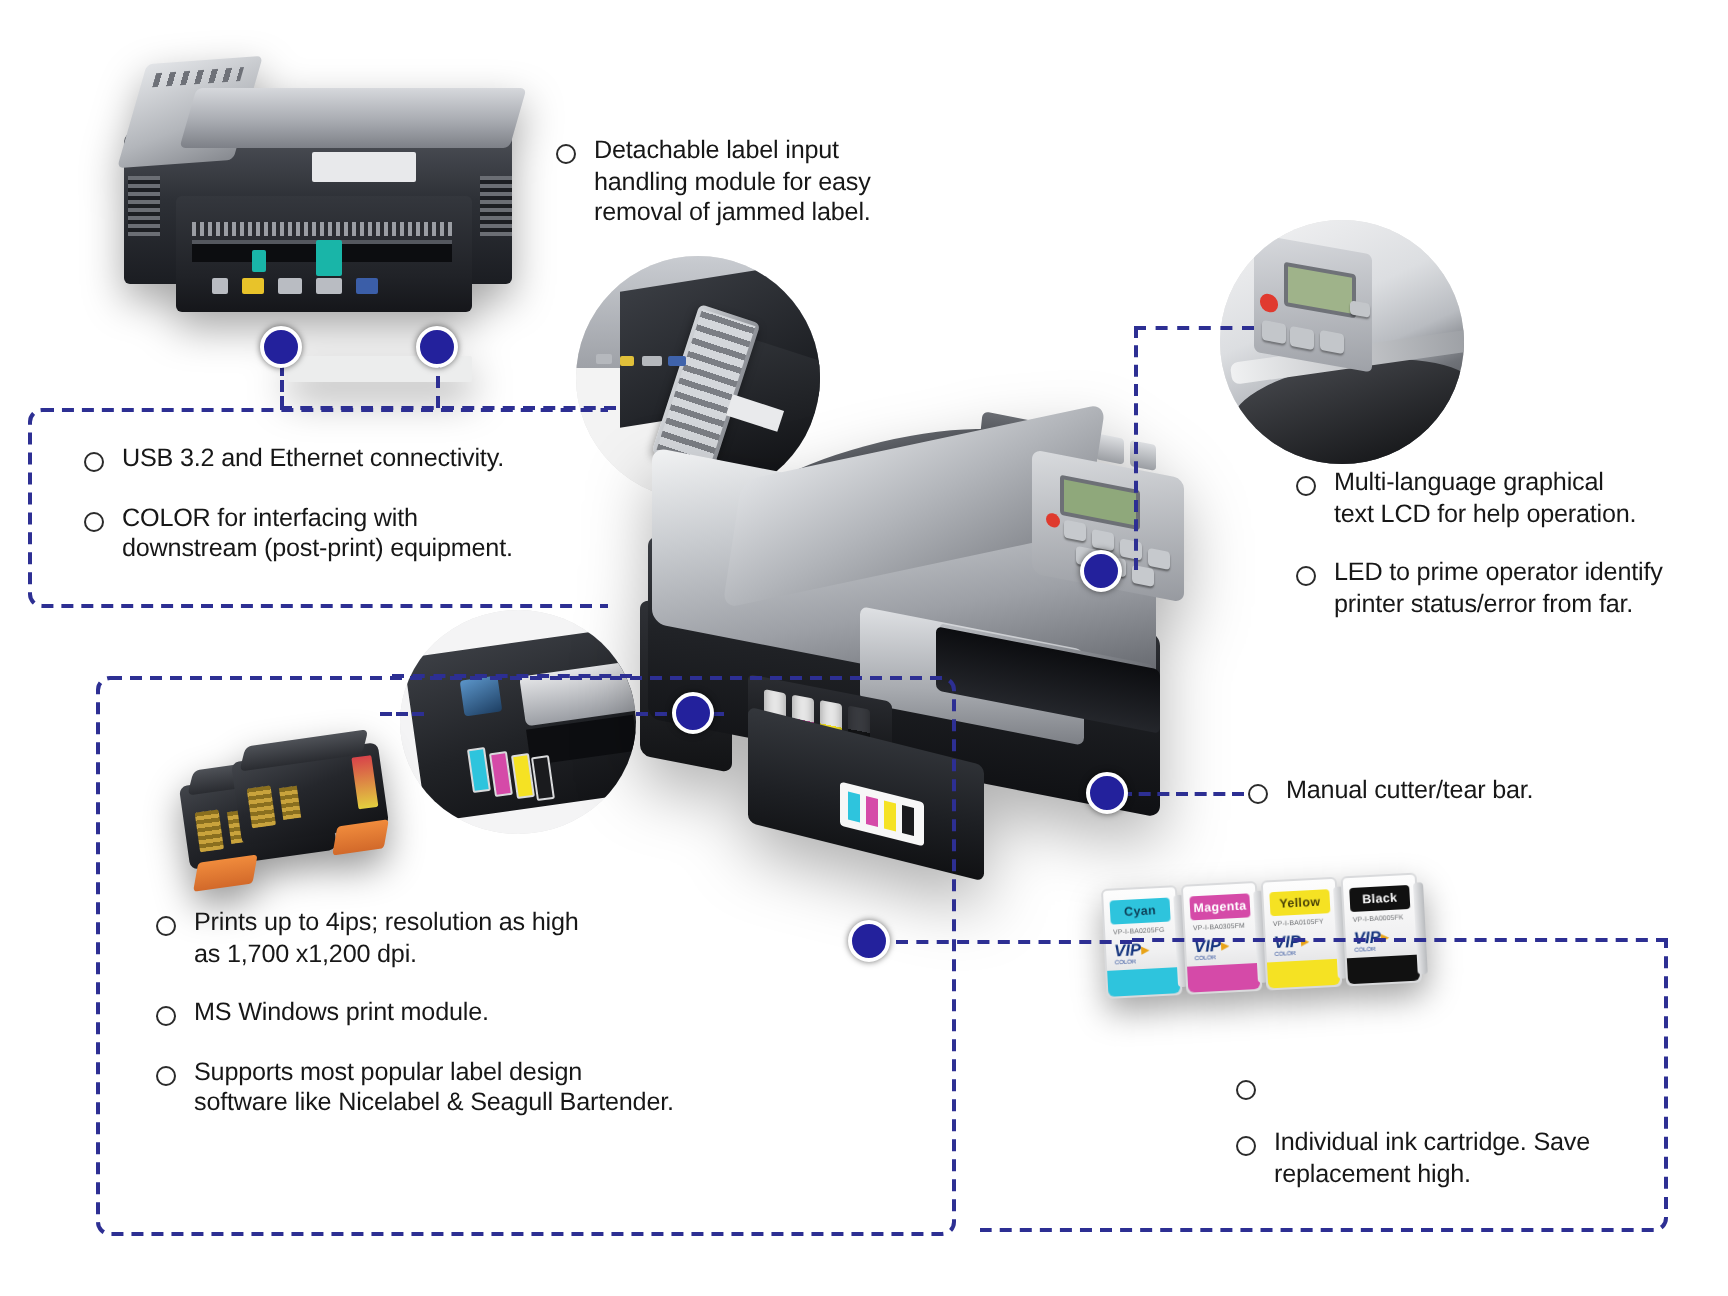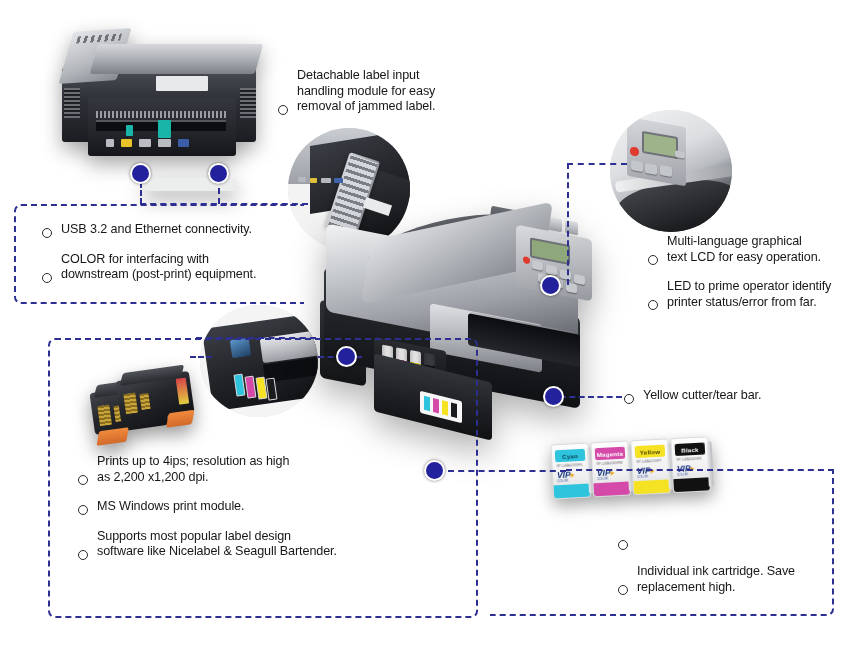--- a/index.html
+++ b/index.html
@@ -5,21 +5,21 @@
   html,body{margin:0;padding:0;}
   body{
     width:864px;height:648px;background:#ffffff;position:relative;overflow:hidden;
     font-family:"Liberation Sans","DejaVu Sans",sans-serif;
     color:#171717;
   }
   .stage{position:absolute;inset:0;}
 
   
   .bullets{position:absolute;}
-  .bullet{display:flex;align-items:flex-end;margin-bottom:14px;}
+  .bullet{display:flex;align-items:flex-start;margin-bottom:14px;}
   .bullet:last-child{margin-bottom:0;}
   .bullet .ring{
     width:10px;height:10px;border:1.4px solid #2b2b2b;border-radius:50%;
     flex:0 0 auto;margin-top:4px;margin-right:9px;box-sizing:border-box;
   }
   .bullet .txt{font-size:12.6px;line-height:15.5px;letter-spacing:-0.1px;white-space:pre-line;}
 
   
   .frame{position:absolute;border:2px dashed #2d2f93;border-radius:7px;box-sizing:border-box;}
   .frame.open-right{border-right:none;border-top-right-radius:0;border-bottom-right-radius:0;}
@@ -412,41 +412,41 @@
       <span class="ring"></span>
       <span class="txt">COLOR for interfacing with
 downstream (post-print) equipment.</span>
     </div>
   </div>
 
   <div class="bullets" style="left:648px;top:234px;width:205px;">
     <div class="bullet">
       <span class="ring"></span>
       <span class="txt">Multi-language graphical
-text LCD for easy operation.</span>
+text LCD for help operation.</span>
     </div>
     <div class="bullet">
       <span class="ring"></span>
       <span class="txt">LED to prime operator identify
 printer status/error from far.</span>
     </div>
   </div>
 
   <div class="bullets" style="left:624px;top:388px;width:200px;">
     <div class="bullet">
       <span class="ring"></span>
-      <span class="txt">Yellow cutter/tear bar.</span>
+      <span class="txt">Manual cutter/tear bar.</span>
     </div>
   </div>
 
   <div class="bullets" style="left:78px;top:454px;width:390px;">
     <div class="bullet">
       <span class="ring"></span>
       <span class="txt">Prints up to 4ips; resolution as high
-as 2,200 x1,200 dpi.</span>
+as 1,700 x1,200 dpi.</span>
     </div>
     <div class="bullet">
       <span class="ring"></span>
       <span class="txt">MS Windows print module.</span>
     </div>
     <div class="bullet">
       <span class="ring"></span>
       <span class="txt">Supports  most popular label design
 software like Nicelabel &amp; Seagull Bartender.</span>
     </div>

